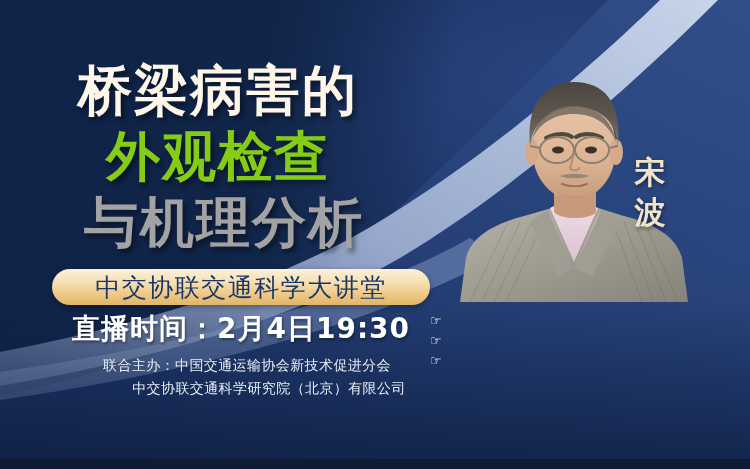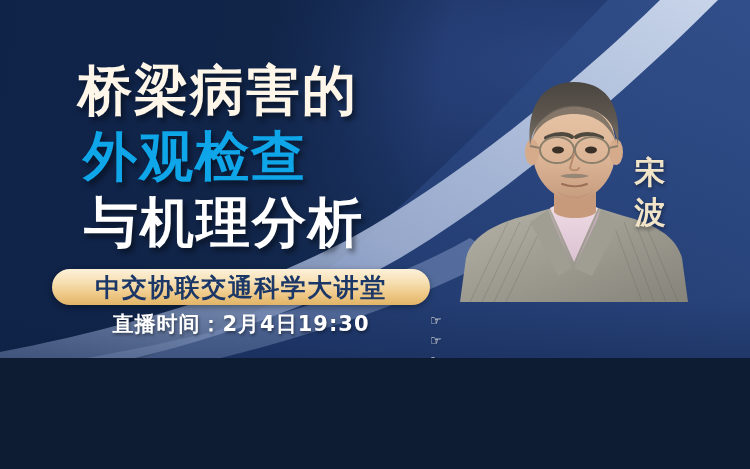--- a/index.html
+++ b/index.html
@@ -1,21 +1,21 @@
 <!DOCTYPE html>
 <html><head>
 <meta charset="utf-8">
 <title>Webinar Poster</title>
 <style>
   html,body{margin:0;padding:0;background:#0d1b33;}
   body{font-family:"Liberation Sans","DejaVu Sans",sans-serif;}
 
   #poster{
     position:relative;
-    width:750px;height:358px;
+    width:750px;height:459px;
     overflow:hidden;
     background:#132a54;
   }
 
   
   .bg-base{
     position:absolute;inset:0;
     background:
       radial-gradient(120% 90% at 78% 18%, #2b4580 0%, #1d3566 38%, #152d57 62%, #112649 100%);
   }
@@ -42,53 +42,53 @@
   .tline{
     font-family:"DejaVu Sans","Liberation Sans",sans-serif;
     font-weight:bold;
     font-size:54px;
     line-height:66px;
     letter-spacing:2px;
     white-space:nowrap;
     text-shadow:3px 4px 5px rgba(0,0,0,.45);
   }
   .tline.l1{color:#fdf6e9;padding-left:78px;}
-  .tline.l2{color:#0ea5e9;padding-left:83px;}
-  .tline.l3{color:#ffffff;padding-left:84px;}
+  .tline.l2{color:#84cc16;padding-left:106px;}
+  .tline.l3{color:#a3a3a3;padding-left:84px;}
 
   
   .pill{
     position:absolute;
     left:52px;top:269px;
     width:378px;height:36px;
     border-radius:18px;
     background:linear-gradient(180deg,#fdf1da 0%,#f6dfb0 38%,#eec887 70%,#e2b567 100%);
     box-shadow:0 2px 6px rgba(0,0,0,.35);
     display:flex;align-items:center;justify-content:center;
   }
   .pill-text{
     color:#1b3768;
     font-family:"DejaVu Sans","Liberation Sans",sans-serif;
-    font-weight:bold;
+    font-weight:normal;
     font-size:25px;
     letter-spacing:1.5px;
     white-space:nowrap;
     line-height:1;
   }
 
   
   .livetime{
     position:absolute;
     left:52px;top:310px;
     width:378px;
     text-align:center;
     color:#ffffff;
     font-family:"DejaVu Sans","Liberation Sans",sans-serif;
     font-weight:bold;
-    font-size:21px;
+    font-size:28px;
     letter-spacing:1px;
     white-space:nowrap;
     text-shadow:1px 2px 3px rgba(0,0,0,.4);
   }
 
   
   .organizers{
     position:absolute;
     left:52px;top:354px;
     width:390px;
@@ -259,20 +259,24 @@
     <div class="tline l2">外观检查</div>
     <div class="tline l3">与机理分析</div>
   </div>
 
   <div class="pill">
     <span class="pill-text">中交协联交通科学大讲堂</span>
   </div>
 
   <div class="livetime">直播时间：2月4日19:30</div>
 
+  <div class="organizers">
+    <div>联合主办：中国交通运输协会新技术促进分会</div>
+    <div class="org2">中交协联交通科学研究院（北京）有限公司</div>
+  </div>
 
   <div class="speaker-name">
     <div>宋</div>
     <div>波</div>
   </div>
 
   <div class="credentials">
     <div class="cred-row">
       <span class="cred-icon">☞</span>
     </div>

